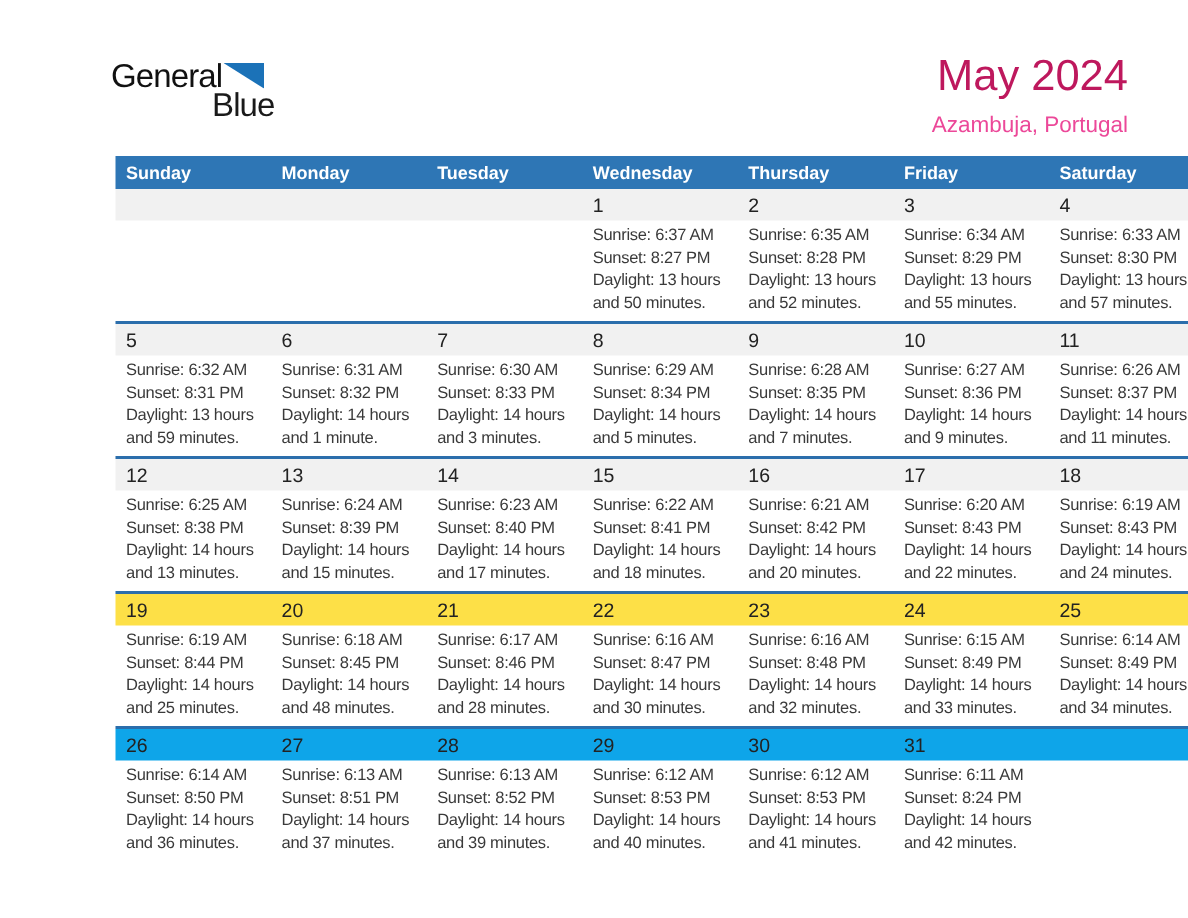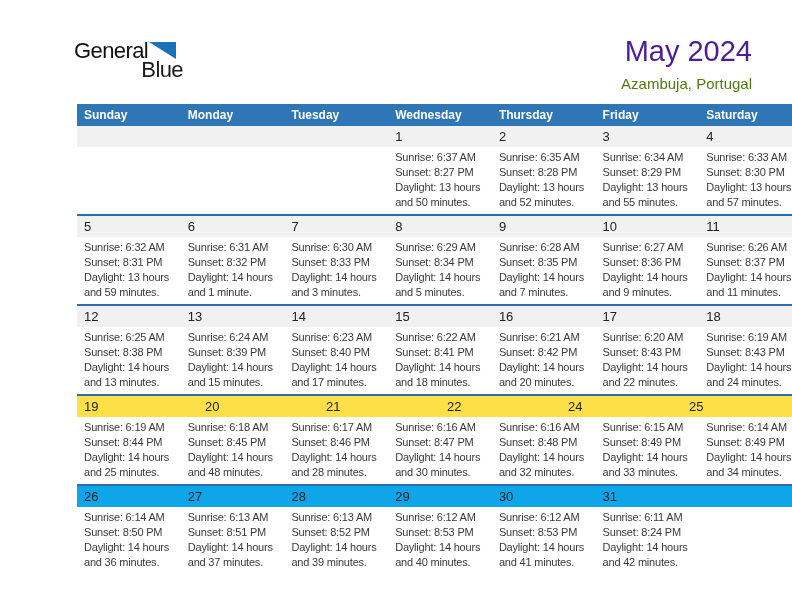--- a/index.html
+++ b/index.html
@@ -15,22 +15,22 @@
 
   
   .logo { position:absolute; left:30px; top:40px; width:110px; }
   .logo-top { display:flex; align-items:flex-start; line-height:1; }
   .logo-general { font-size:22px; color:#111111; letter-spacing:-0.6px; }
   .logo-triangle { width:27px; height:17px; margin-top:2px; margin-left:1px; }
   .logo-blue { text-align:right; font-size:22px; line-height:1; letter-spacing:-0.6px; margin-top:-3px; padding-right:1px; }
 
   
   .titles { position:absolute; right:40px; top:36px; text-align:right; }
-  .doc-title { font-size:29px; color:#4c1d95; line-height:1.1; }
-  .doc-subtitle { font-size:15px; color:#4d7c0f; margin-top:7px; }
+  .doc-title { font-size:29px; color:#be185d; line-height:1.1; }
+  .doc-subtitle { font-size:15px; color:#ec4899; margin-top:7px; }
 
   
   .calendar { position:absolute; left:33px; top:104px; width:726px; }
   .weekday-row { display:flex; height:22px; }
   .day-head {
     flex:1 1 0; box-sizing:border-box;
     color:#ffffff; font-size:12px; line-height:22px; padding-left:7px;
     overflow:hidden; white-space:nowrap;font-weight:bold;
   }
   .week-row { width:100%; }
@@ -226,20 +226,21 @@
               <div class="cell-line">and 24 minutes.</div>
             </div>
           </div>
         </div>
         <div class="week-row" style="border-top: 2px solid rgb(43, 110, 172);">
           <div class="date-band" style="background: #fde047;">
             <div class="date-cell">19</div>
             <div class="date-cell">20</div>
             <div class="date-cell">21</div>
             <div class="date-cell">22</div>
+            <div class="date-cell">23</div>
             <div class="date-cell">24</div>
             <div class="date-cell">25</div>
           </div>
           <div class="week-body">
             <div class="body-cell">
               <div class="cell-line">Sunrise: 6:19 AM</div>
               <div class="cell-line">Sunset: 8:44 PM</div>
               <div class="cell-line">Daylight: 14 hours</div>
               <div class="cell-line">and 25 minutes.</div>
             </div>

